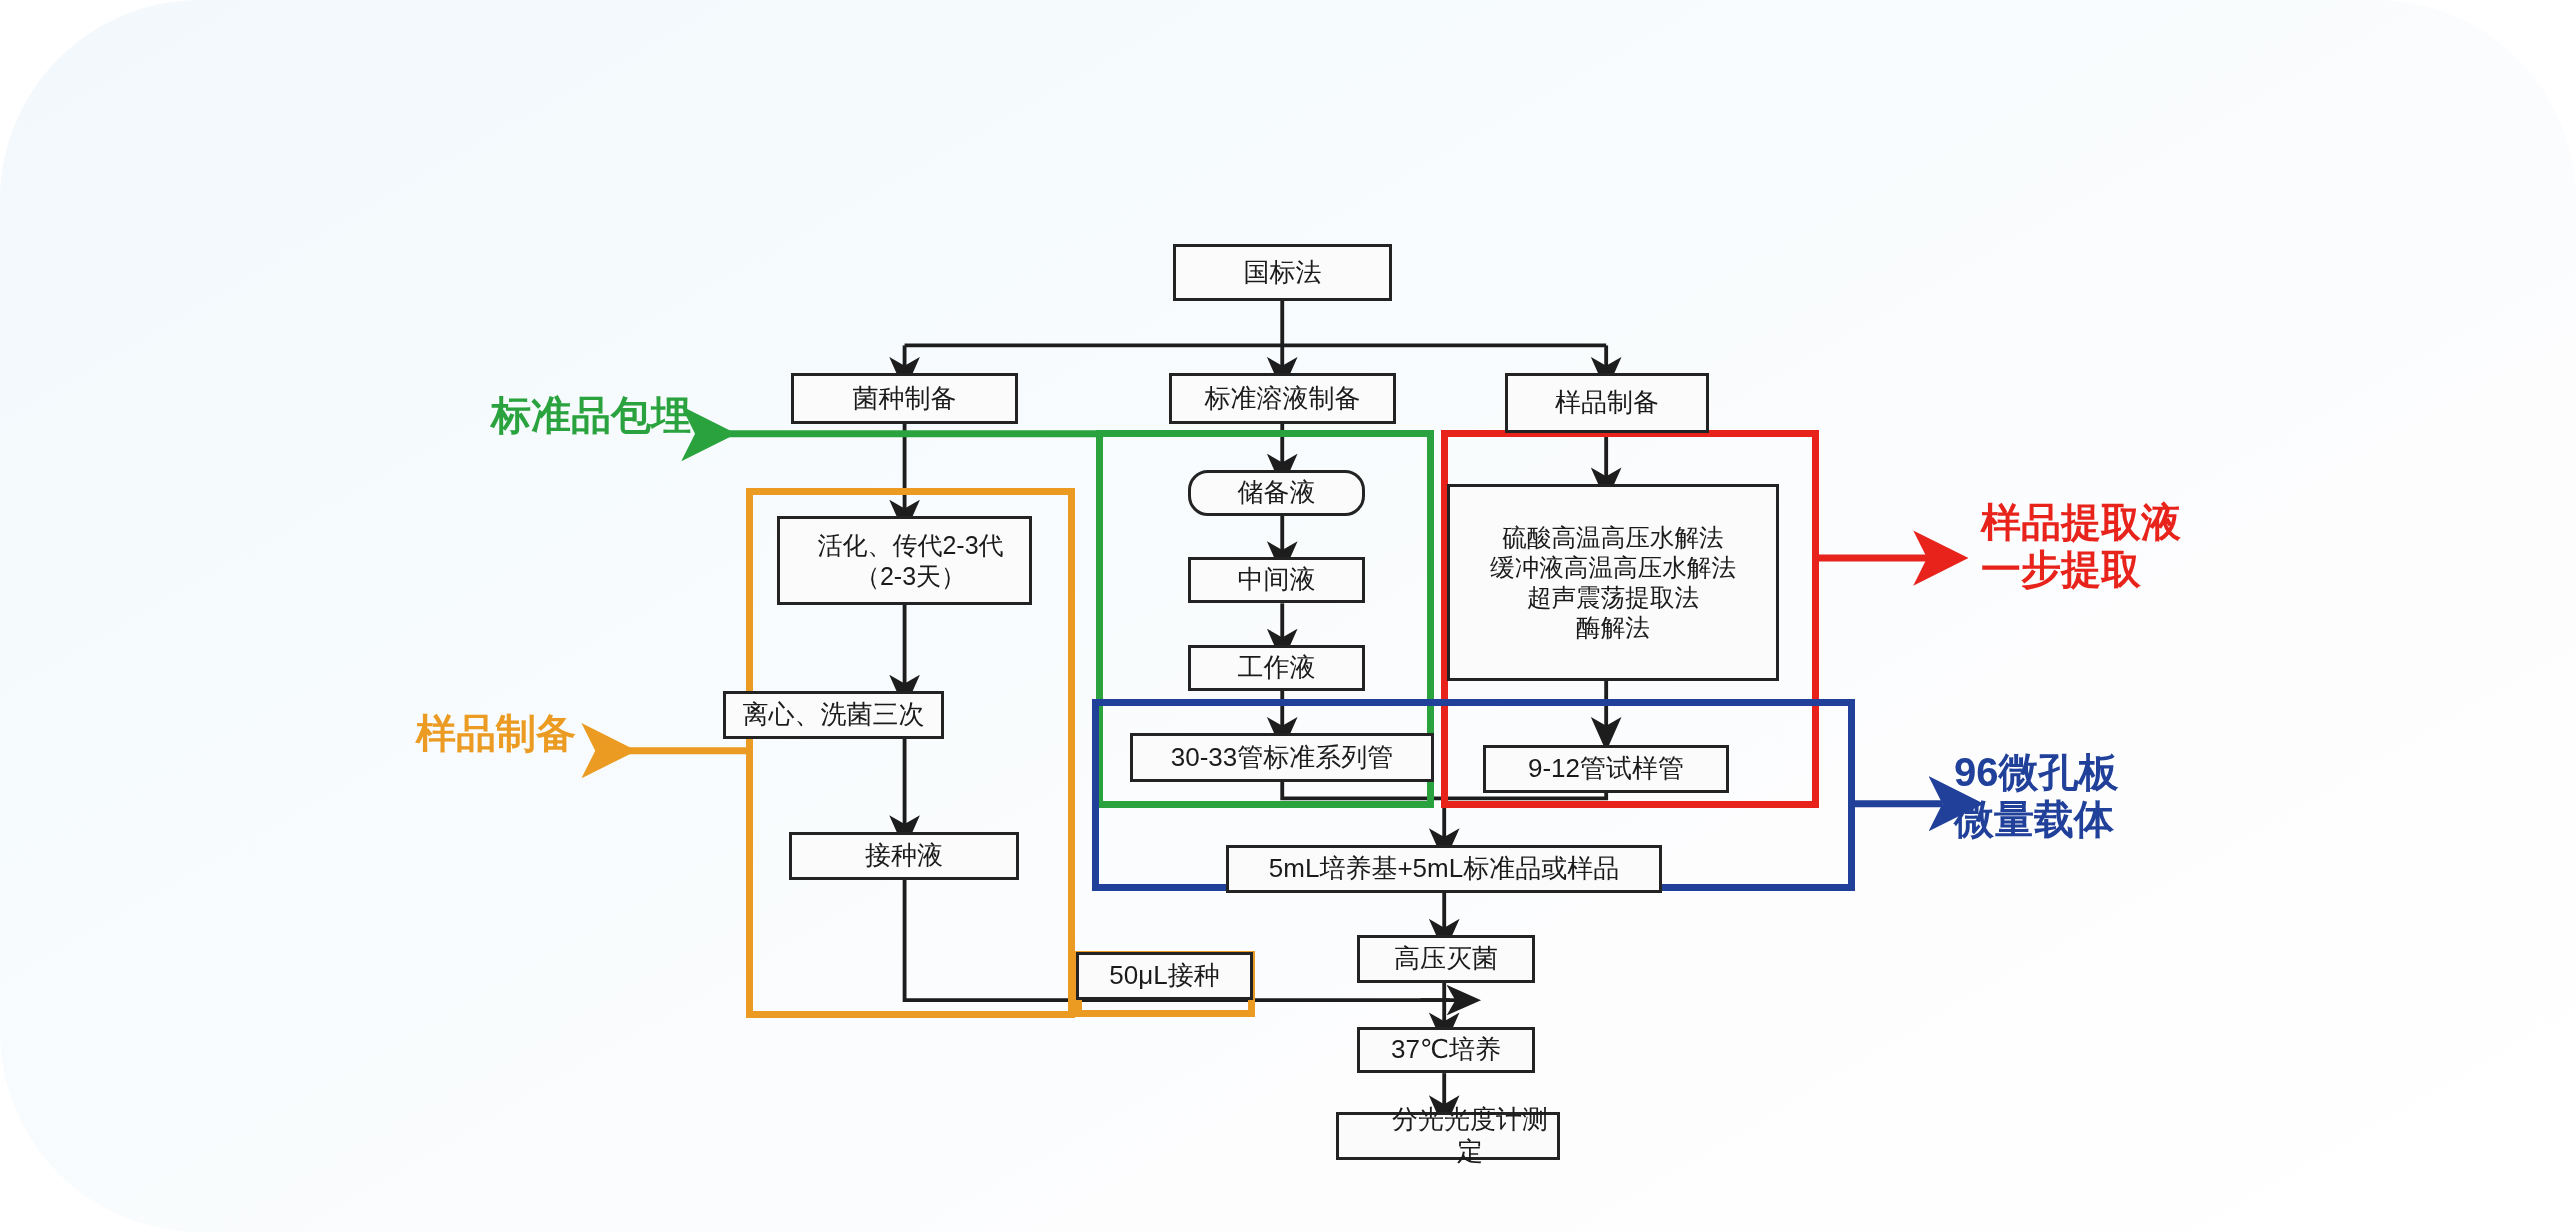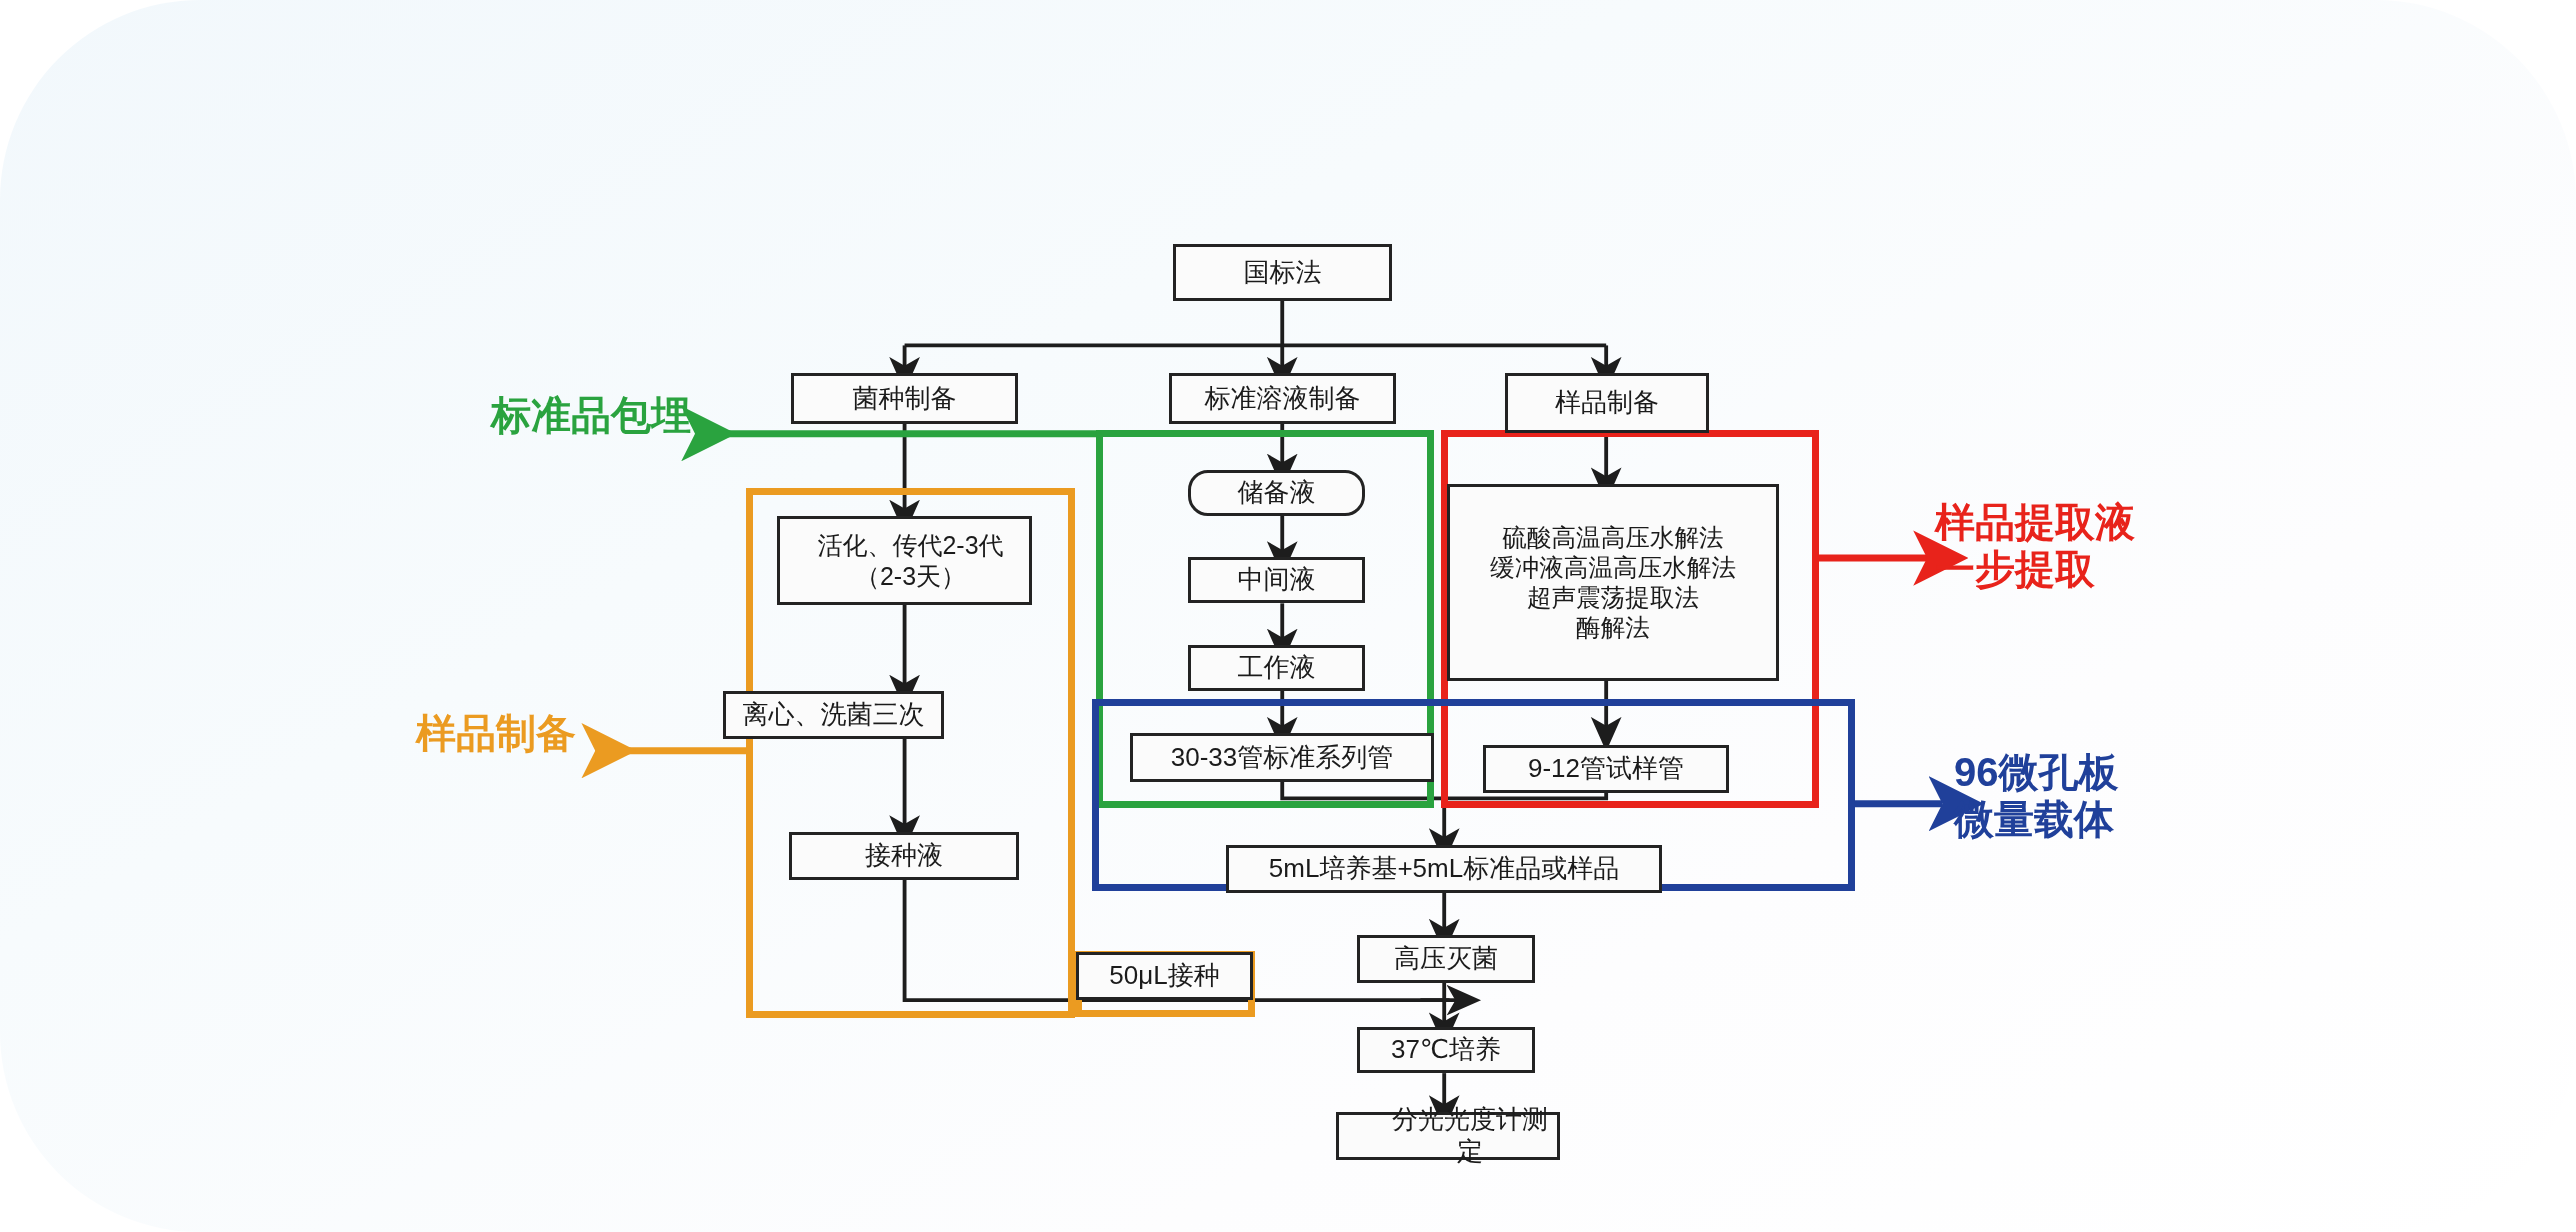--- a/index.html
+++ b/index.html
@@ -56,21 +56,21 @@
 
   
   .anno{
     position:absolute;
     font-size:40px;font-weight:bold;line-height:1.18;
     white-space:pre-line;
     z-index:8;
   }
   .anno.green{color:#2aa33f;}
   .anno.orange{color:#eb9b21;}
-  .anno.red{color:#e8231b;text-align:left;}
+  .anno.red{color:#e8231b;text-align:left;margin-left:46px;}
   .anno.blue{color:#20409a;text-align:left;}
 </style>
 </head>
 <body>
 
 <div id="page">
 
 
   <svg id="canvas" viewBox="0 0 3355 1605" xmlns="http://www.w3.org/2000/svg">
     <defs>

